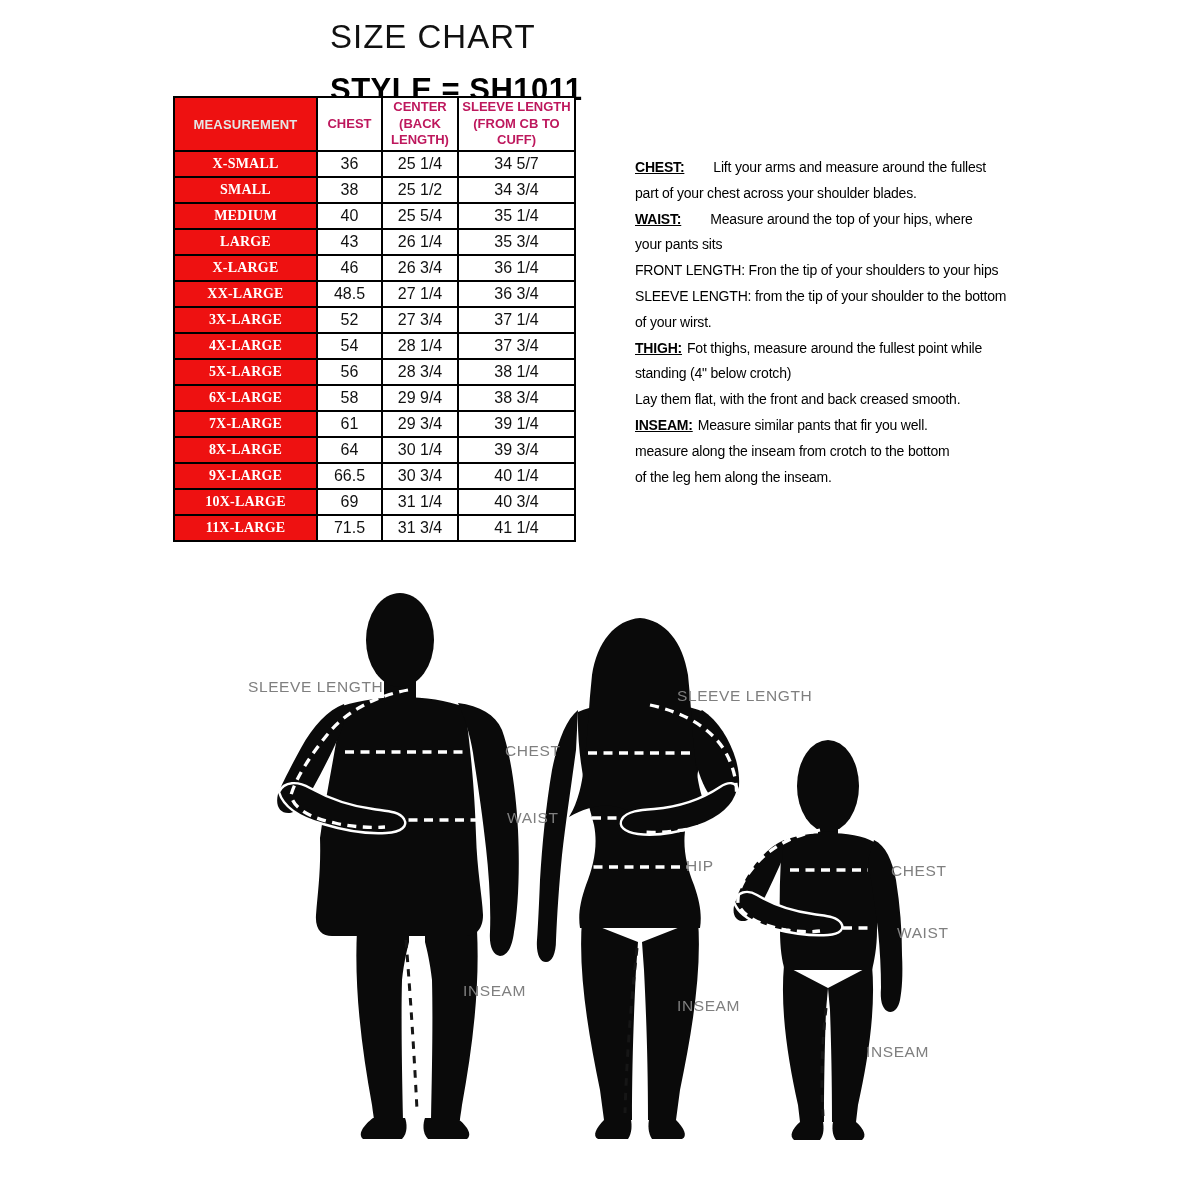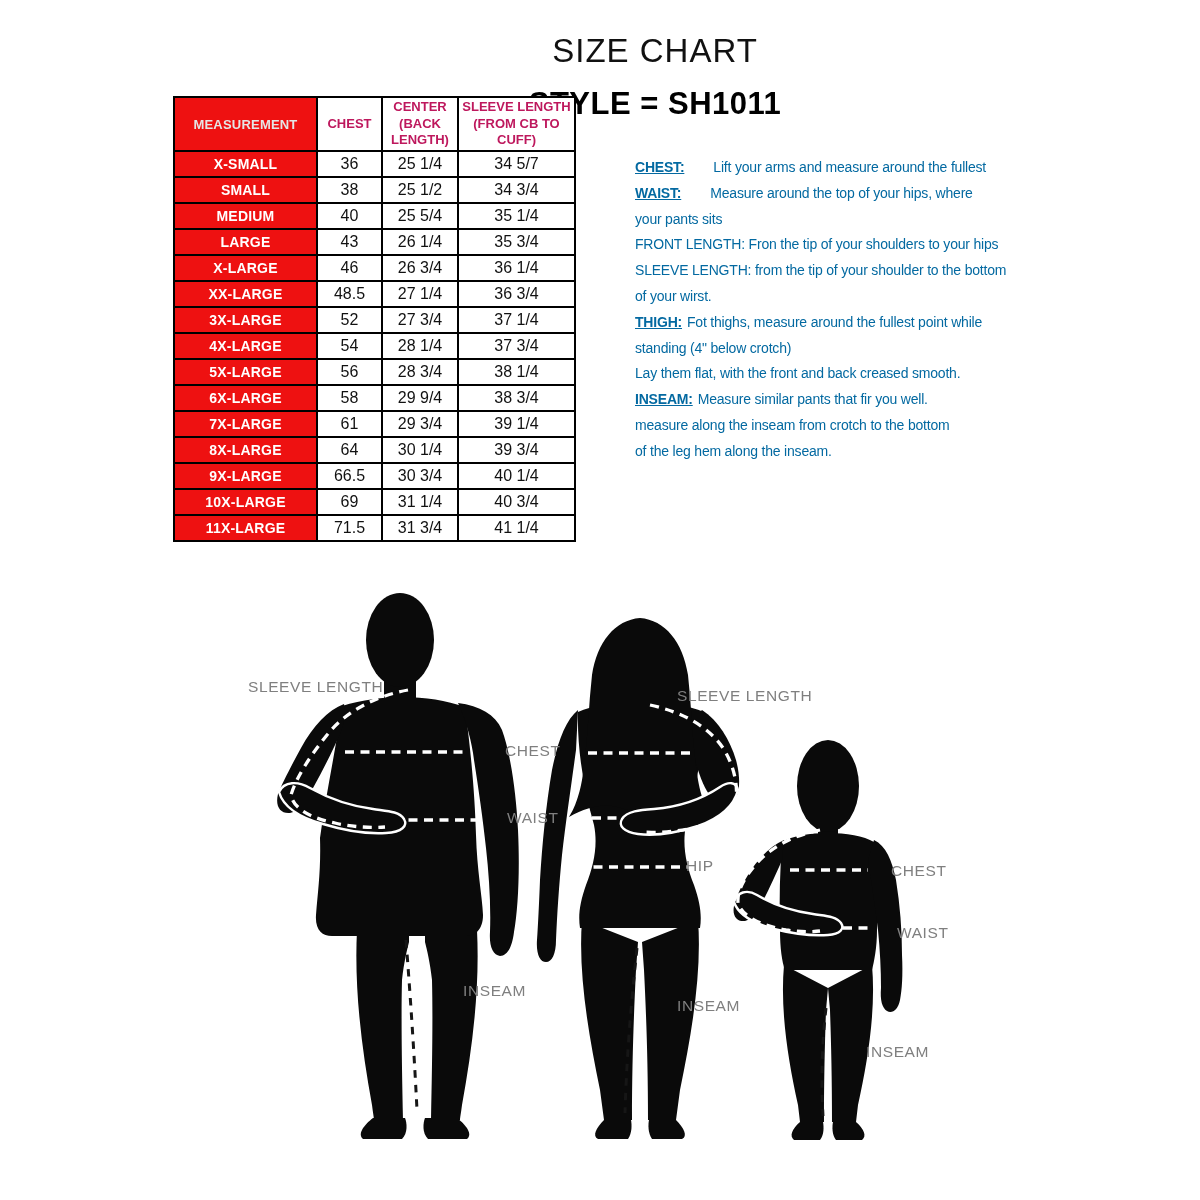--- a/index.html
+++ b/index.html
@@ -1,39 +1,39 @@
 <!DOCTYPE html>
 <html><head>
 <meta charset="utf-8">
 <style>
   html,body{margin:0;padding:0;background:#ffffff;}
   #page{position:relative;width:1200px;height:1200px;background:#ffffff;overflow:hidden;
         font-family:"Liberation Sans",sans-serif;color:#1a1a1a;}
 
   
-  .title-wrap{position:absolute;left:330px;top:32px;width:650px;text-align:center;}
+  .title-wrap{position:absolute;left:330px;top:18px;width:650px;}
   .title-line1{font-size:33px;font-weight:500;letter-spacing:1px;color:#111;}
   .title-line2{font-size:31px;font-weight:700;letter-spacing:0.5px;color:#000;margin-top:16px;}
 
   
   table.size-table{position:absolute;left:173px;top:96px;width:401px;border-collapse:collapse;
         table-layout:fixed;border:2px solid #000;}
   .size-table th,.size-table td{border:2px solid #000;text-align:center;vertical-align:middle;padding:0;}
   .size-table col.c1{width:143px}.size-table col.c2{width:65px}
   .size-table col.c3{width:76px}.size-table col.c4{width:117px}
   .size-table thead tr{height:54px;}
   .size-table tbody tr{height:26px;}
   th.red-h{background:#ee1111;color:#e5e5e5;font-size:13px;font-weight:700;letter-spacing:0.2px;}
   th.wht-h{background:#fff;color:#be185d;font-size:13px;font-weight:700;line-height:1.3;white-space:pre-line;}
-  td.size-cell{background:#ee1111;color:#fff;font-size:14px;font-weight:700;letter-spacing:0.2px;}
+  td.size-cell{background:#ee1111;color:#fff;font-size:14px;font-weight:700;letter-spacing:0.2px;font-family:Liberation Serif, serif;}
   td.val-cell{background:#fff;color:#111;font-size:16px;font-weight:400;text-align:center;}
 
   
   .instructions{position:absolute;left:635px;top:155px;width:370px;font-size:14px;
-        letter-spacing:-0.2px;color:#0369a1;}
+        letter-spacing:-0.2px;color:#000000;}
   .instr-line{height:25.8px;line-height:25.8px;white-space:nowrap;}
   .instr-term{font-weight:700;text-decoration:underline;margin-right:5px;}
   .instr-gap{display:inline-block;width:24px;}
 
   
   svg.figures{position:absolute;left:180px;top:580px;width:800px;height:600px;}
   .sil{fill:#0a0a0a;stroke:none;}
   .overlay{fill:#0a0a0a;stroke:#ffffff;stroke-width:2.4;stroke-linejoin:round;}
   .dashW{fill:none;stroke:#ffffff;stroke-width:3.3;stroke-dasharray:9 6.5;}
   .dashB{fill:none;stroke:#161616;stroke-width:3;stroke-dasharray:7.5 7;}
@@ -157,20 +157,21 @@
           <td class="size-cell">11X-LARGE</td>
           <td class="val-cell">71.5</td>
           <td class="val-cell">31 3/4</td>
           <td class="val-cell">41 1/4</td>
         </tr>
       </tbody>
   </table>
 
   <div class="instructions" id="instructions">
       <div class="instr-line"><span class="instr-term">CHEST:</span><span class="instr-gap"></span><span>Lift your arms and measure around the fullest</span></div>
+      <div class="instr-line"><span>part of your chest across your shoulder blades.</span></div>
       <div class="instr-line"><span class="instr-term">WAIST:</span><span class="instr-gap"></span><span>Measure around the top of  your hips, where</span></div>
       <div class="instr-line"><span>your pants sits</span></div>
       <div class="instr-line"><span>FRONT LENGTH: Fron the tip of your shoulders to your hips</span></div>
       <div class="instr-line"><span>SLEEVE LENGTH: from the tip of your shoulder to the bottom</span></div>
       <div class="instr-line"><span>of your wirst.</span></div>
       <div class="instr-line"><span class="instr-term">THIGH:</span><span>Fot thighs, measure around the fullest point while</span></div>
       <div class="instr-line"><span>standing (4" below crotch)</span></div>
       <div class="instr-line"><span>Lay them flat, with the front and back creased smooth.</span></div>
       <div class="instr-line"><span class="instr-term">INSEAM:</span><span>Measure similar pants that fir you well.</span></div>
       <div class="instr-line"><span>measure along the inseam from crotch to the bottom</span></div>

